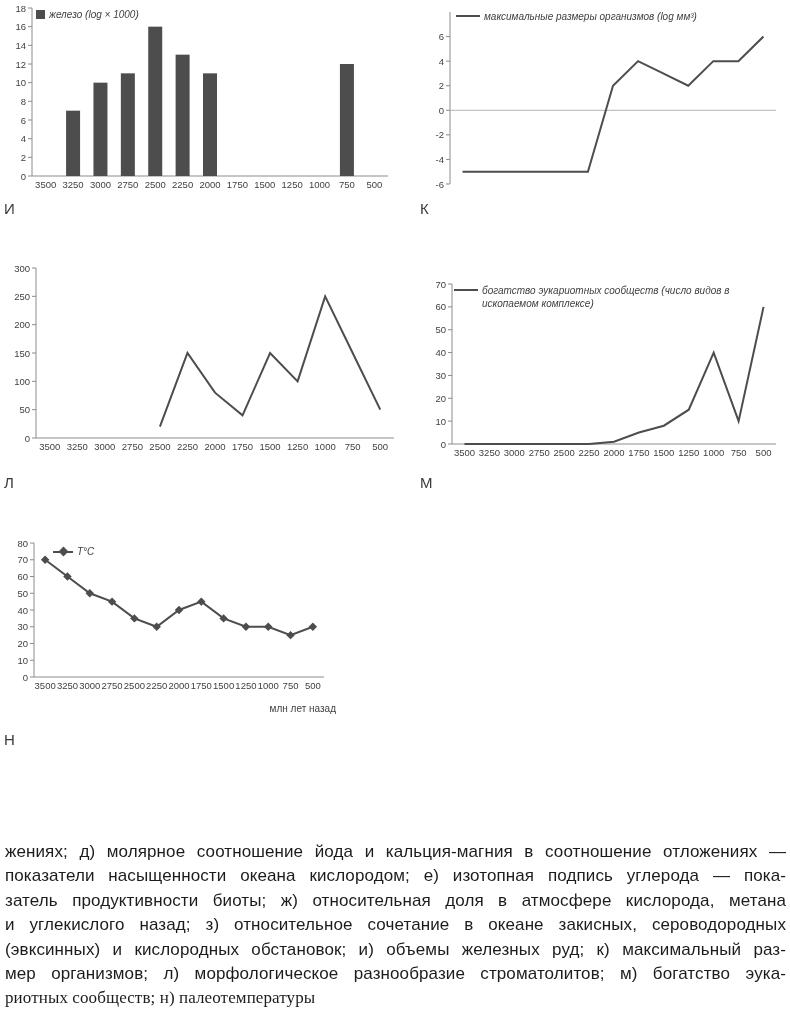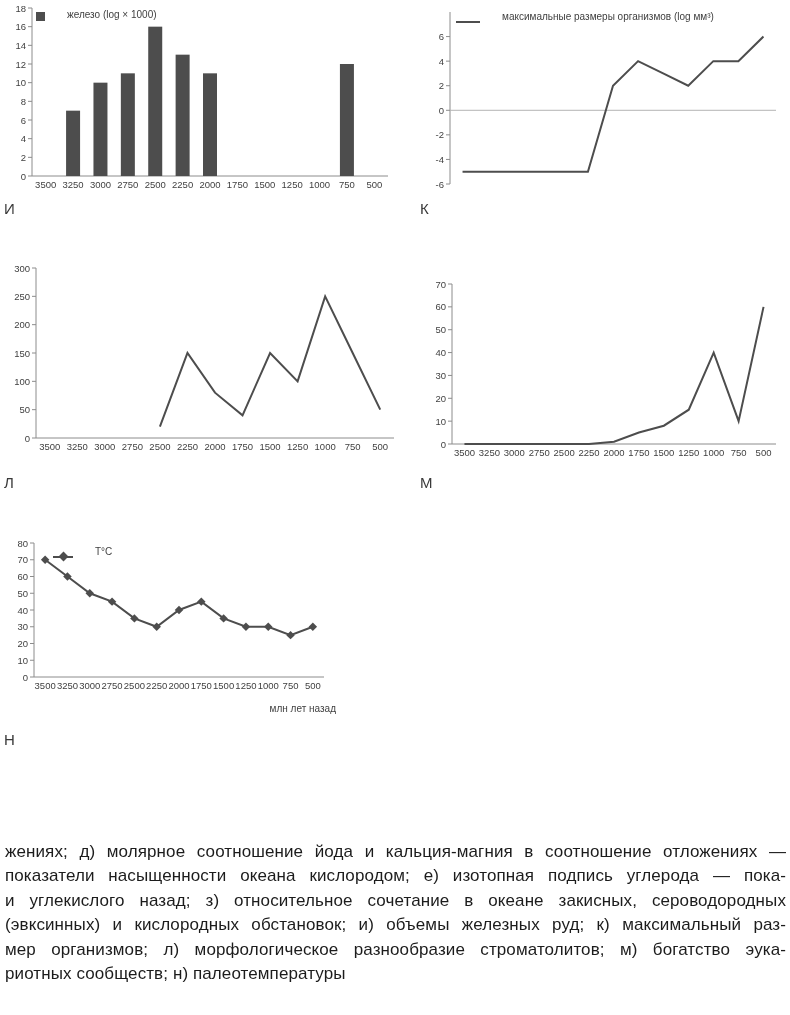--- a/index.html
+++ b/index.html
@@ -5,39 +5,39 @@
   * { margin:0; padding:0; box-sizing:border-box; }
   html,body { background:#ffffff; }
   body {
     width:790px; height:1015px; position:relative; overflow:hidden;
     font-family:"Liberation Sans", sans-serif;
   }
   .chart { position:absolute; }
   .chart svg { display:block; }
   svg text { font-family:"Liberation Sans", sans-serif; }
   .legend {
-    position:absolute; display:flex; gap:22px; align-items:flex-end;
-    font-size:10px; line-height:1.3; color:#3f3f3f;
+    position:absolute; display:flex; gap:4px; align-items:flex-start;
+    font-size:10px; line-height:1.3; color:#3f3f3f;font-style:italic;
   }
   .sym-square { width:9px; height:9px; background:#4d4d4d; flex:0 0 auto; margin-top:2px; }
   .sym-line   { width:24px; height:2px; background:#4d4d4d; flex:0 0 auto; margin-top:5px; }
   .sym-dline  { position:relative; width:20px; height:2px; background:#4d4d4d; flex:0 0 auto; margin-top:6px; }
   .sym-dline::after {
     content:""; position:absolute; left:7px; top:-3px; width:7px; height:7px;
     background:#4d4d4d; transform:rotate(45deg);
   }
   .legend-text-wide { width:298px; }
   .panel-letter { position:absolute; font-size:15px; color:#3a3a3a; }
   .xaxis-title { position:absolute; font-size:10px; color:#3f3f3f; text-align:right; }
   .caption {
     position:absolute; left:5px; top:840px; width:781px;
     font-size:17px; line-height:24.4px; color:#1c1c1c; letter-spacing:0.1px;
   }
   .cap-line { text-align:justify; text-align-last:justify; }
-  .cap-line.last { text-align-last:left; }
+  .cap-line.last { text-align-last:left;font-family:Liberation Serif, serif; }
 </style>
 </head>
 <body>
 
 <figure class="chart" style="left:6px;top:2px;width:388px;height:192px">
     <svg width="388" height="192">
       <line x1="22" x2="26" y1="174" y2="174" stroke="#8c8c8c" stroke-width="1"></line>
       <text x="20" y="177.5" text-anchor="end" font-size="9.5" fill="#3f3f3f">0</text>
       <line x1="22" x2="26" y1="155.33333333333331" y2="155.33333333333331" stroke="#8c8c8c" stroke-width="1"></line>
       <text x="20" y="158.83333333333331" text-anchor="end" font-size="9.5" fill="#3f3f3f">2</text>
@@ -178,20 +178,24 @@
       <text x="161.07692307692307" y="182" text-anchor="middle" font-size="9.5" fill="#3f3f3f">2250</text>
       <text x="186" y="182" text-anchor="middle" font-size="9.5" fill="#3f3f3f">2000</text>
       <text x="210.92307692307693" y="182" text-anchor="middle" font-size="9.5" fill="#3f3f3f">1750</text>
       <text x="235.84615384615384" y="182" text-anchor="middle" font-size="9.5" fill="#3f3f3f">1500</text>
       <text x="260.7692307692308" y="182" text-anchor="middle" font-size="9.5" fill="#3f3f3f">1250</text>
       <text x="285.6923076923077" y="182" text-anchor="middle" font-size="9.5" fill="#3f3f3f">1000</text>
       <text x="310.61538461538464" y="182" text-anchor="middle" font-size="9.5" fill="#3f3f3f">750</text>
       <text x="335.53846153846155" y="182" text-anchor="middle" font-size="9.5" fill="#3f3f3f">500</text>
       <polyline points="36.46153846153846,170 61.38461538461539,170 86.3076923076923,170 111.23076923076923,170 136.15384615384616,170 161.07692307692307,170 186,167.71428571428572 210.92307692307693,158.57142857142858 235.84615384615384,151.71428571428572 260.7692307692308,135.71428571428572 285.6923076923077,78.57142857142858 310.61538461538464,147.14285714285717 335.53846153846155,32.85714285714286" fill="none" stroke="#4d4d4d" stroke-width="2"></polyline>
     </svg>
+  <div class="legend" style="left:26px;top:10px">
+    <span class="sym-line"></span>
+    <span class="legend-text legend-text-wide">богатство эукариотных сообществ (число видов в ископаемом комплексе)</span>
+  </div>
 </figure>
 <div class="panel-letter" style="left:420px;top:474px">М</div>
 
 <figure class="chart" style="left:6px;top:535px;width:330px;height:160px">
     <svg width="330" height="160">
       <line x1="24" x2="28" y1="142" y2="142" stroke="#8c8c8c" stroke-width="1"></line>
       <text x="22" y="145.5" text-anchor="end" font-size="9.5" fill="#3f3f3f">0</text>
       <line x1="24" x2="28" y1="125.25" y2="125.25" stroke="#8c8c8c" stroke-width="1"></line>
       <text x="22" y="128.75" text-anchor="end" font-size="9.5" fill="#3f3f3f">10</text>
       <line x1="24" x2="28" y1="108.5" y2="108.5" stroke="#8c8c8c" stroke-width="1"></line>
@@ -242,17 +246,18 @@
     <span class="sym-dline"></span>
     <span class="legend-text">Т°С</span>
   </div>
 </figure>
 <div class="xaxis-title" style="left:6px;top:703px;width:330px">млн лет назад</div>
 <div class="panel-letter" style="left:4px;top:731px">Н</div>
 
 <div class="caption">
   <div class="cap-line">жениях; д) молярное соотношение йода и кальция-магния в соотношение отложениях —</div>
   <div class="cap-line">показатели насыщенности океана кислородом; е) изотопная подпись углерода — пока-</div>
+  <div class="cap-line">затель продуктивности биоты; ж) относительная доля в атмосфере кислорода, метана</div>
   <div class="cap-line">и углекислого назад; з) относительное сочетание в океане закисных, сероводородных</div>
   <div class="cap-line">(эвксинных) и кислородных обстановок; и) объемы железных руд; к) максимальный раз-</div>
   <div class="cap-line">мер организмов; л) морфологическое разнообразие строматолитов; м) богатство эука-</div>
   <div class="cap-line last">риотных сообществ; н) палеотемпературы</div>
 </div>
 
 </body></html>

